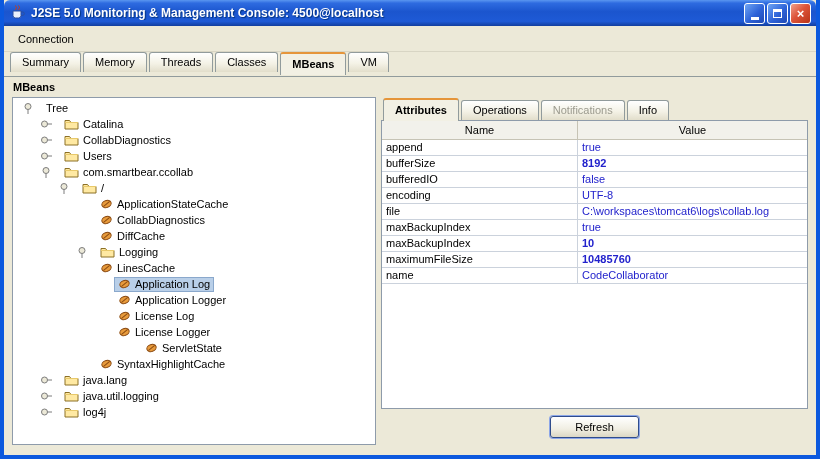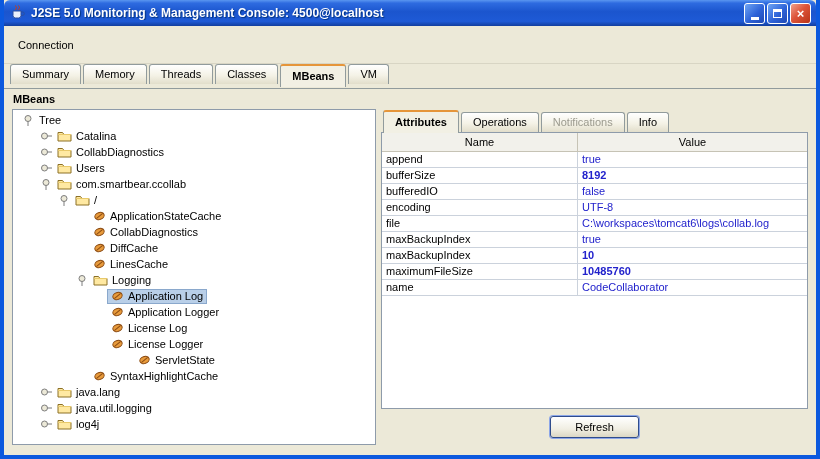--- a/index.html
+++ b/index.html
@@ -18,21 +18,21 @@
   .window-buttons { display:flex; gap:2px; }
   .win-btn { width:21px; height:21px; border:1px solid #fff; border-radius:3px;
              display:flex; align-items:center; justify-content:center; cursor:default; }
   .win-btn.minmax { background:linear-gradient(135deg,#6FA5F4 0%,#2E63D8 55%,#1E48B4 100%); }
   .win-btn.close  { background:linear-gradient(135deg,#F0A18C 0%,#DD553A 45%,#B93317 100%); }
   .glyph-min { width:8px; height:3px; background:#fff; align-self:flex-end; margin-bottom:3px; }
   .glyph-max { width:9px; height:9px; border:1px solid #fff; border-top-width:3px; }
   .glyph-close { color:#fff; font-weight:bold; font-size:13px; line-height:1; }
 
   
-  .menubar { height:38px; flex:none; background:#ECE9D8; border-bottom:1px solid #D8D5C4;
+  .menubar { height:26px; flex:none; background:#ECE9D8; border-bottom:1px solid #D8D5C4;
              display:flex; align-items:center; padding-left:8px; }
   .menu-item { padding:2px 6px; }
 
   
   .tabstrip { height:25px; flex:none; display:flex; align-items:flex-start;
               padding-left:6px; background:#ECE9D8; border-bottom:1px solid #919B9C; }
   .tab { height:20px; line-height:18px; padding:0 11px; margin-right:2px; position:relative;
          background:linear-gradient(180deg,#FFFFFF 0%,#F4F2E6 55%,#E2DECB 100%);
          border:1px solid #919B9C; border-bottom:none; border-radius:3px 3px 0 0; white-space:nowrap; }
   .tab.active { height:23px; line-height:20px; background:#F2F0E4; border-top:2px solid #E5953A;
@@ -40,21 +40,21 @@
   .tab.disabled { color:#9B9A8E; }
 
   
   .content { flex:1; display:flex; flex-direction:column; padding:2px 8px 10px; min-height:0; }
   .mbeans-title { height:18px; font-weight:bold; padding:2px 0 0 1px; }
   .split { flex:1; display:flex; gap:5px; min-height:0; }
 
   
   .tree-panel { width:364px; flex:none; background:#fff; border:1px solid #8E9BAA;
                 padding-top:2px; overflow:hidden; }
-  .tree-row { display:flex; align-items:center; height:16px; white-space:nowrap; }
+  .tree-row { display:flex; align-items:center; height:16px; white-space:nowrap;gap:7px; }
   .toggle { width:14px; flex:none; display:inline-flex; justify-content:center; align-items:center; }
   .node-content { display:inline-flex; align-items:center; gap:4px; padding:0 3px; height:15px;
                   border:1px solid transparent; }
   .tree-row.selected .node-content { background:#B9CFE8; border-color:#8AA8CC; }
   .node-icon { display:inline-flex; align-items:center; }
 
   
   .detail-panel { flex:1; display:flex; flex-direction:column; min-width:0; }
   .detail-tabs { height:23px; flex:none; display:flex; align-items:flex-end; padding-left:2px; }
   .detail-tabs .tab { z-index:2; }
@@ -255,48 +255,48 @@
                   <g transform="rotate(-20 6.5 6)">
                     <ellipse cx="6.5" cy="6" rx="4.8" ry="3.5" fill="#E89B3C" stroke="#8A4A12"></ellipse>
                     <path d="M2.6 7.4 Q6.5 6 10.4 4.6" stroke="#8A4A12" fill="none"></path>
                   </g>
                 </svg>
               </span>
               <span class="node-label">DiffCache</span>
             </span>
           </div>
           <div class="tree-row" style="padding-left: 62px;">
-            <span class="toggle"></span>
-            <span class="node-content">
-              <span class="node-icon">
-                <svg width="13" height="12" viewBox="0 0 13 12">
-                  <g transform="rotate(-20 6.5 6)">
-                    <ellipse cx="6.5" cy="6" rx="4.8" ry="3.5" fill="#E89B3C" stroke="#8A4A12"></ellipse>
-                    <path d="M2.6 7.4 Q6.5 6 10.4 4.6" stroke="#8A4A12" fill="none"></path>
-                  </g>
-                </svg>
-              </span>
-              <span class="node-label">LinesCache</span>
-            </span>
-          </div>
-          <div class="tree-row" style="padding-left: 62px;">
             <span class="toggle">
               <svg width="12" height="13" viewBox="0 0 12 13">
                 <circle cx="6" cy="4.5" r="3" fill="#ECE9D8" stroke="#7D7D7D"></circle>
                 <line x1="6" y1="7.5" x2="6" y2="12" stroke="#7D7D7D"></line>
               </svg>
             </span>
             <span class="node-content">
               <span class="node-icon">
                 <svg width="15" height="12" viewBox="0 0 15 12">
                   <path d="M1 2.5 h4.5 l1.5 2 H14 V11 H1 Z" fill="#FFE9A2" stroke="#8C7026"></path>
                   <path d="M1 4.5 H14" stroke="#E8C96A"></path>
                 </svg>
               </span>
               <span class="node-label">Logging</span>
+            </span>
+          </div>
+          <div class="tree-row" style="padding-left: 62px;">
+            <span class="toggle"></span>
+            <span class="node-content">
+              <span class="node-icon">
+                <svg width="13" height="12" viewBox="0 0 13 12">
+                  <g transform="rotate(-20 6.5 6)">
+                    <ellipse cx="6.5" cy="6" rx="4.8" ry="3.5" fill="#E89B3C" stroke="#8A4A12"></ellipse>
+                    <path d="M2.6 7.4 Q6.5 6 10.4 4.6" stroke="#8A4A12" fill="none"></path>
+                  </g>
+                </svg>
+              </span>
+              <span class="node-label">LinesCache</span>
             </span>
           </div>
           <div class="tree-row selected" style="padding-left: 80px;">
             <span class="toggle"></span>
             <span class="node-content">
               <span class="node-icon">
                 <svg width="13" height="12" viewBox="0 0 13 12">
                   <g transform="rotate(-20 6.5 6)">
                     <ellipse cx="6.5" cy="6" rx="4.8" ry="3.5" fill="#E89B3C" stroke="#8A4A12"></ellipse>
                     <path d="M2.6 7.4 Q6.5 6 10.4 4.6" stroke="#8A4A12" fill="none"></path>

